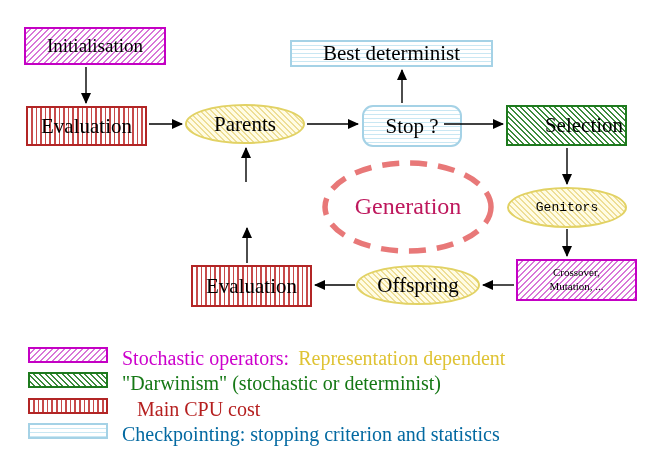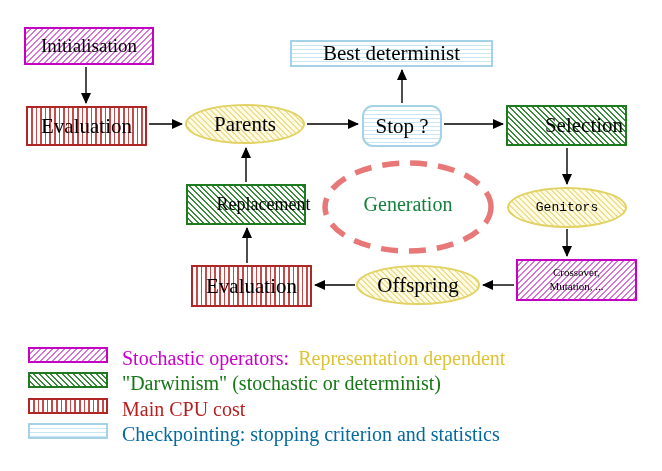--- a/index.html
+++ b/index.html
@@ -36,58 +36,58 @@
     justify-content:center;
   }
   .rounded { border-radius:11px; }
   .fs19 { font-size:19px; } .fs20 { font-size:13px;font-family:Liberation Mono, monospace; } .fs21 { font-size:21px; }
   .fs18 { font-size:18px; }
   .twoline { font-size:11px; line-height:1.25; white-space:normal; }
   .arrows { position:absolute; left:0; top:0; z-index:2; pointer-events:none; }
   .gen-svg { position:absolute; left:318px; top:157px; z-index:0; }
   .gen-label {
     position:absolute; left:325px; top:193px; width:166px; text-align:center;
-    font-size:20px; color:#15803d; z-index:1;
+    font-size:24px; color:#be185d; z-index:1;
   }
   
   .legend-swatch { position:absolute; left:28px; width:80px; height:16px; box-sizing:border-box; }
   .legend-text { position:absolute; left:122px; font-size:20px; white-space:nowrap; }
   .lt-magenta { color:#cc00cc; }
   .lt-gold    { color:#dfc334; margin-left:9px; }
   .lt-green   { color:#157815; }
   .lt-red     { color:#b51f1f; }
   .lt-blue    { color:#0369a1; }
 </style>
 </head>
 <body>
 
 <div class="stage">
 
   <svg class="gen-svg" width="180" height="100">
     <ellipse cx="90" cy="50" rx="83" ry="44" fill="none" stroke="#e87878" stroke-width="5.5" stroke-dasharray="17 11"></ellipse>
   </svg>
   <div class="gen-label">Generation</div>
 
-  <div class="node hatch-magenta fs19" style="left:24px; top:27px; width:130px; height:38px;">
+  <div class="node hatch-magenta fs19" style="left:24px; top:27px; width:142px; height:38px;">
       <span>Initialisation</span>
     </div>
 
   <div class="node vlines-red fs21" style="left:26px; top:106px; width:121px; height:40px;">
       <span>Evaluation</span>
     </div>
 
   <div class="node ellipse-yellow fs21" style="left:185px; top:104px; width:120px; height:40px;">
       <span>Parents</span>
     </div>
 
   <div class="node hlines-cyan fs21" style="left:290px; top:40px; width:203px; height:27px;">
       <span>Best determinist</span>
     </div>
 
-  <div class="node hlines-cyan rounded fs21" style="left:362px; top:105px; width:80px; height:42px;">
+  <div class="node hlines-cyan rounded fs21" style="left:362px; top:105px; width:100px; height:42px;">
       <span>Stop ?</span>
     </div>
 
   <div class="node hatch-green fs21" style="left:506px; top:105px; width:121px; height:41px;">
       <span>Selection</span>
     </div>
 
   <div class="node ellipse-yellow fs20" style="left:507px; top:187px; width:120px; height:41px;">
       <span>Genitors</span>
     </div>
@@ -100,23 +100,20 @@
   </div>
 
   <div class="node ellipse-yellow fs21" style="left:356px; top:265px; width:124px; height:40px;">
       <span>Offspring</span>
     </div>
 
   <div class="node vlines-red fs21" style="left:191px; top:265px; width:121px; height:42px;">
       <span>Evaluation</span>
     </div>
 
-  <div class="node hatch-green fs18" style="left:186px; top:184px; width:120px; height:41px;">
-      <span>Replacement</span>
-    </div>
 
   <svg class="arrows" width="662" height="471">
     <defs>
       <marker id="ah" markerUnits="userSpaceOnUse" markerWidth="13" markerHeight="12" refX="10" refY="5" orient="auto">
         <path d="M0,0 L11,5 L0,10 Z" fill="#000"></path>
       </marker>
     </defs>
     <line x1="86" y1="67" x2="86" y2="103" stroke="#000" stroke-width="1.4" marker-end="url(#ah)"></line>
     <line x1="149" y1="124" x2="182" y2="124" stroke="#000" stroke-width="1.4" marker-end="url(#ah)"></line>
     <line x1="307" y1="124" x2="358" y2="124" stroke="#000" stroke-width="1.4" marker-end="url(#ah)"></line>
@@ -133,19 +130,19 @@
   <div>
     <span class="legend-swatch hatch-magenta" style="top:347px;"></span>
     <span class="legend-text" style="top:347px;">
       <span class="lt-magenta">Stochastic operators:</span><span class="lt-gold">Representation dependent</span>
     </span>
 
     <span class="legend-swatch hatch-green" style="top:372px;"></span>
     <span class="legend-text lt-green" style="top:372px;">"Darwinism" (stochastic or determinist)</span>
 
     <span class="legend-swatch vlines-red" style="top:398px;"></span>
-    <span class="legend-text lt-red" style="top:398px;">Main CPU cost</span>
+    <span class="legend-text lt-red" style="top:398px;margin-left:15px;">Main CPU cost</span>
 
     <span class="legend-swatch hlines-cyan" style="top:423px;"></span>
     <span class="legend-text lt-blue" style="top:423px;">Checkpointing: stopping criterion and statistics</span>
   </div>
 
 </div>
 
 </body></html>

